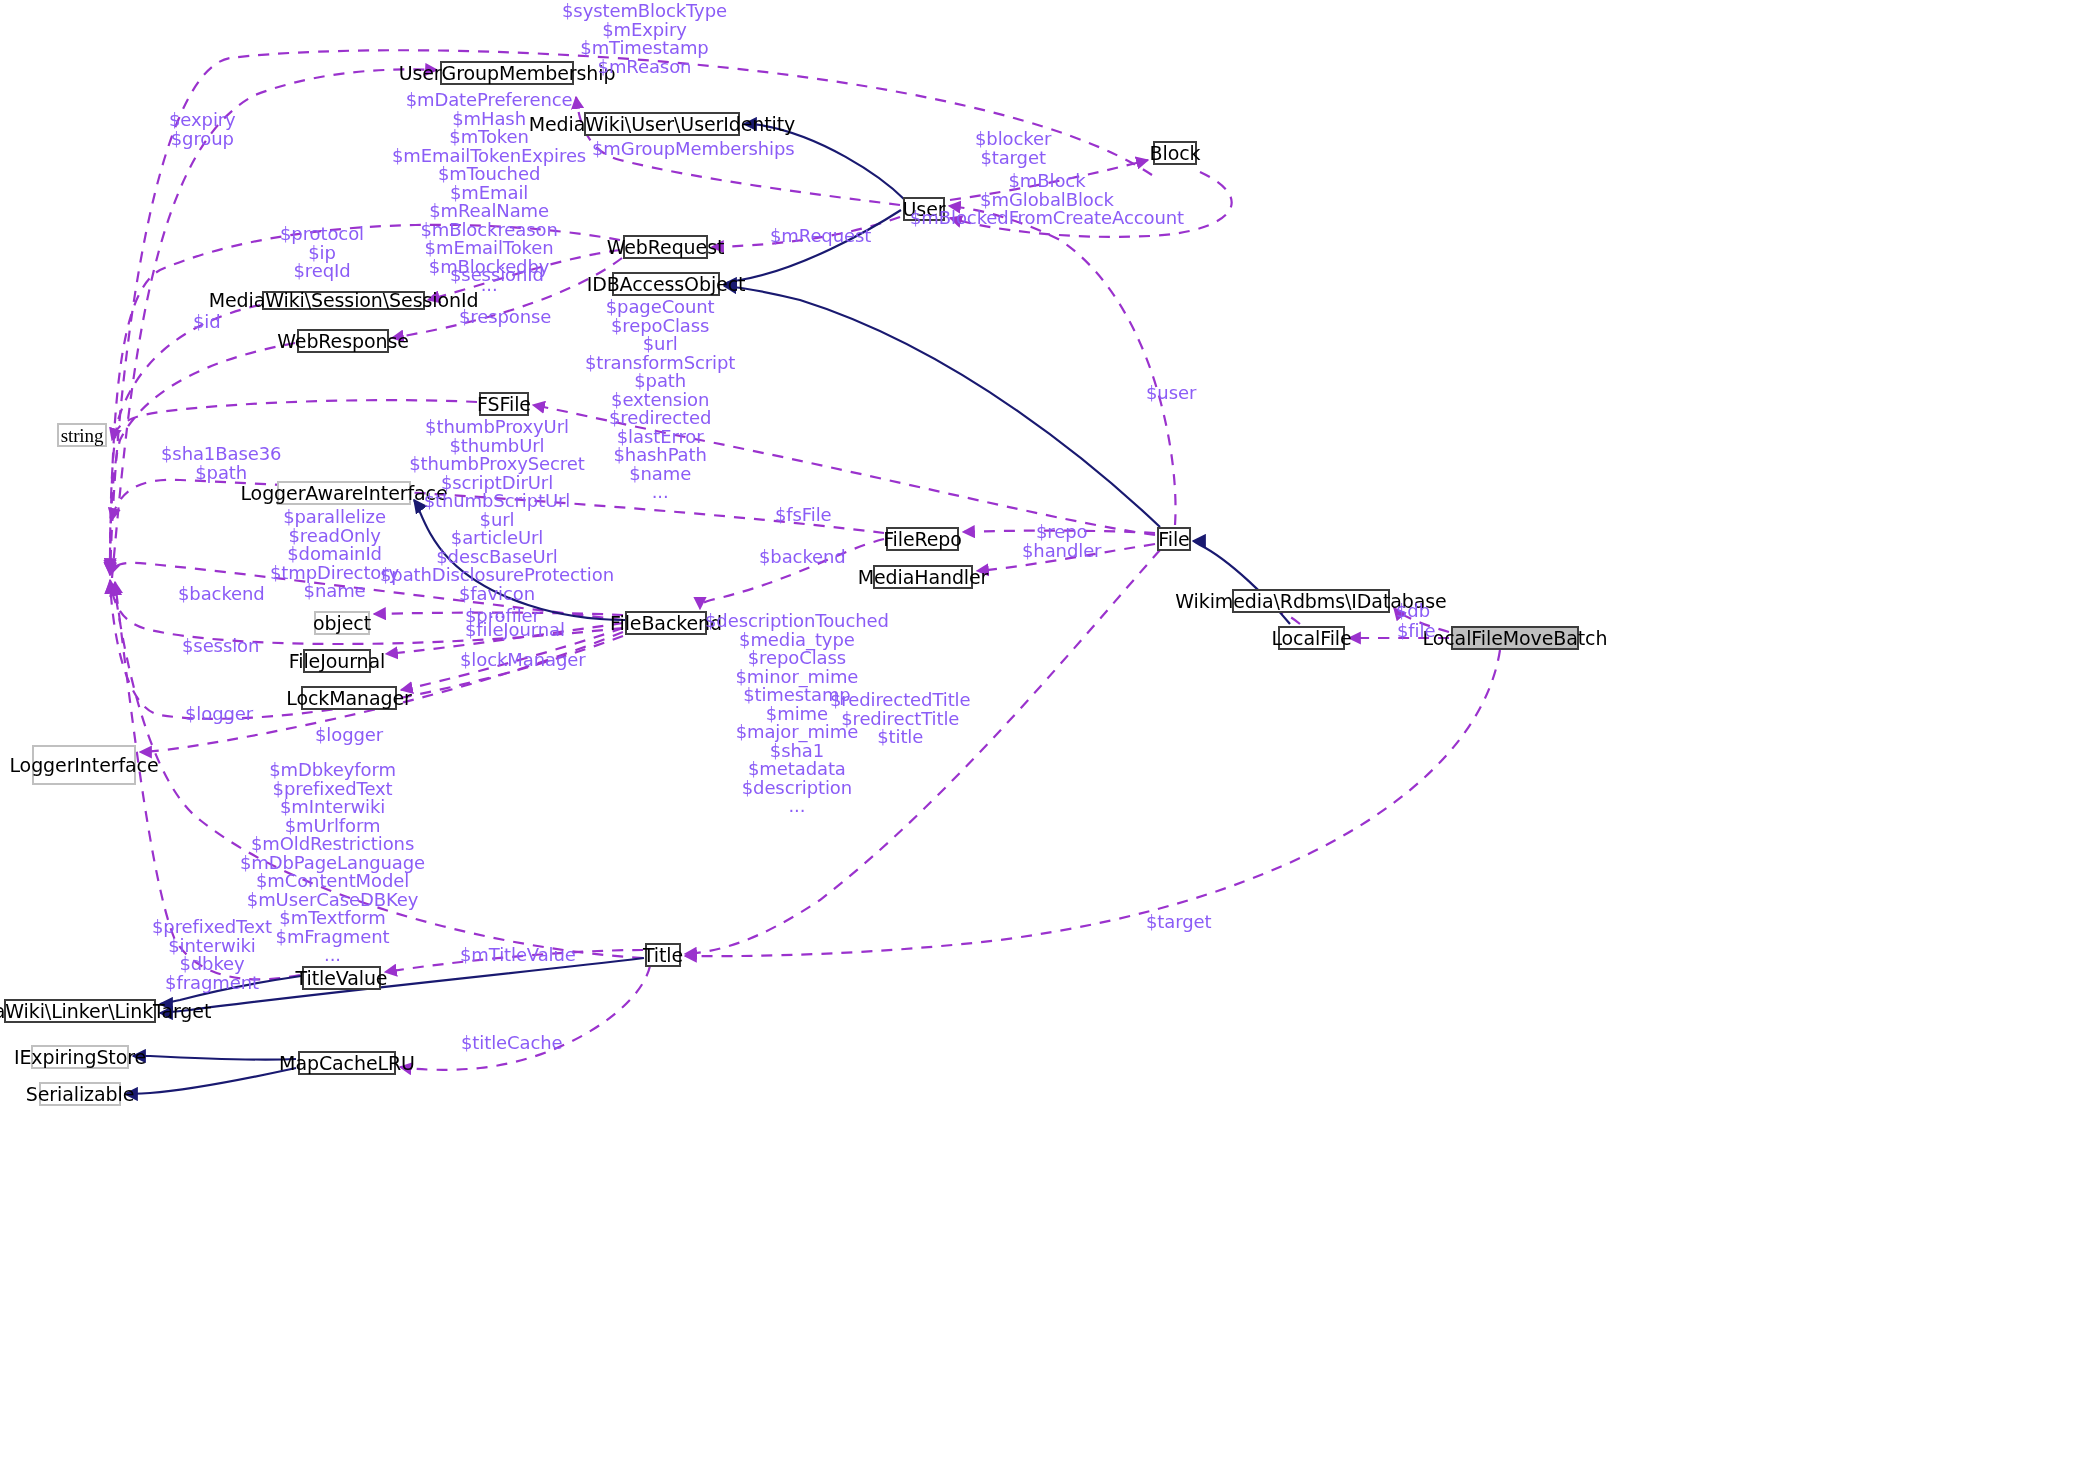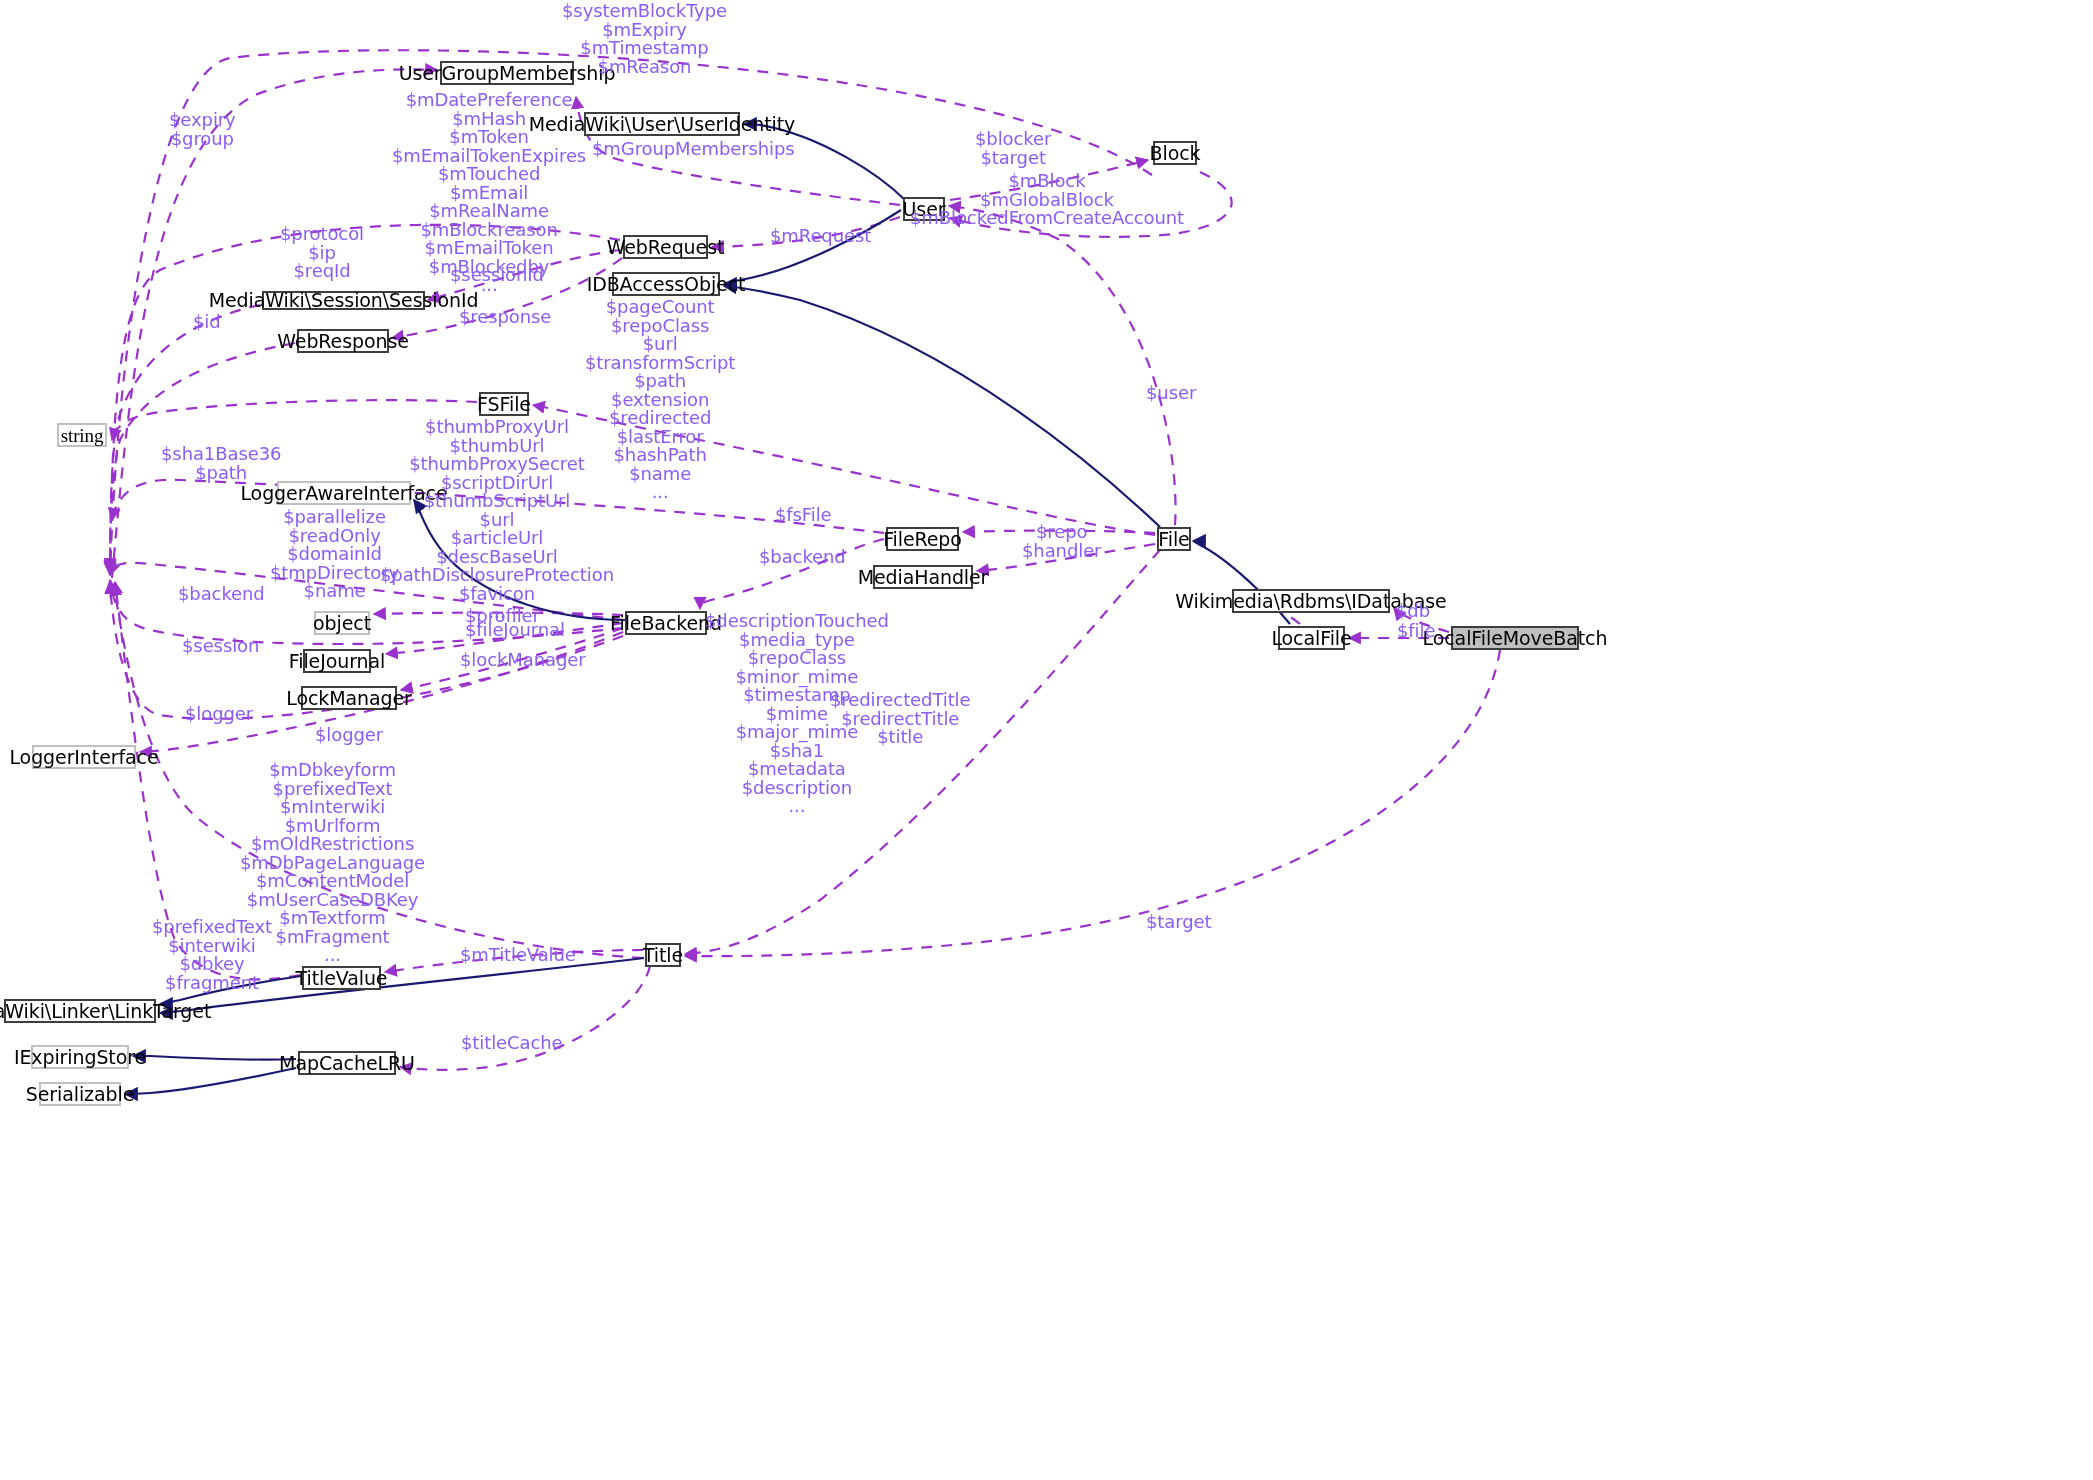--- a/index.html
+++ b/index.html
@@ -180,21 +180,21 @@
       <div class="node" style="left: 886px; top: 527px; width: 73px; height: 24px;">FileRepo</div>
       <div class="node" style="left: 1157px; top: 527px; width: 34px; height: 24px;">File</div>
       <div class="node" style="left: 873px; top: 565px; width: 100px; height: 24px;">MediaHandler</div>
       <div class="node" style="left: 1232px; top: 589px; width: 158px; height: 24px;">Wikimedia\Rdbms\IDatabase</div>
       <div class="node light" style="left: 314px; top: 611px; width: 56px; height: 24px;">object</div>
       <div class="node" style="left: 625px; top: 611px; width: 82px; height: 24px;">FileBackend</div>
       <div class="node" style="left: 1278px; top: 626px; width: 67px; height: 24px;">LocalFile</div>
       <div class="node filled" style="left: 1451px; top: 626px; width: 128px; height: 24px;">LocalFileMoveBatch</div>
       <div class="node" style="left: 303px; top: 649px; width: 68px; height: 24px;">FileJournal</div>
       <div class="node" style="left: 301px; top: 686px; width: 96px; height: 24px;">LockManager</div>
-      <div class="node light" style="left: 32px; top: 745px; width: 104px; height: 24px;">LoggerInterface</div>
+      <div class="node light" style="left: 32px; top: 745px; width: 104px; height: 40px;">LoggerInterface</div>
       <div class="node" style="left: 645px; top: 943px; width: 36px; height: 24px;">Title</div>
       <div class="node" style="left: 302px; top: 966px; width: 79px; height: 24px;">TitleValue</div>
       <div class="node" style="left: 4px; top: 999px; width: 152px; height: 24px;">MediaWiki\Linker\LinkTarget</div>
       <div class="node light" style="left: 31px; top: 1045px; width: 98px; height: 24px;">IExpiringStore</div>
       <div class="node" style="left: 298px; top: 1051px; width: 98px; height: 24px;">MapCacheLRU</div>
       <div class="node light" style="left: 39px; top: 1082px; width: 82px; height: 24px;">Serializable</div>
     </div>
   <div id="attrs-layer">
       <div class="edge-label" style="left: 562px; top: 2px;">$systemBlockType
 $mExpiry

